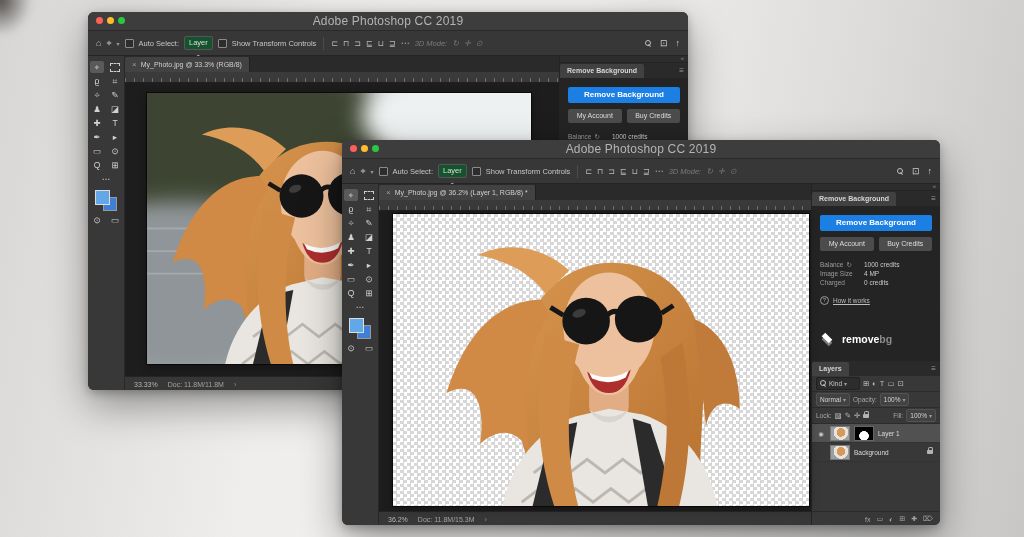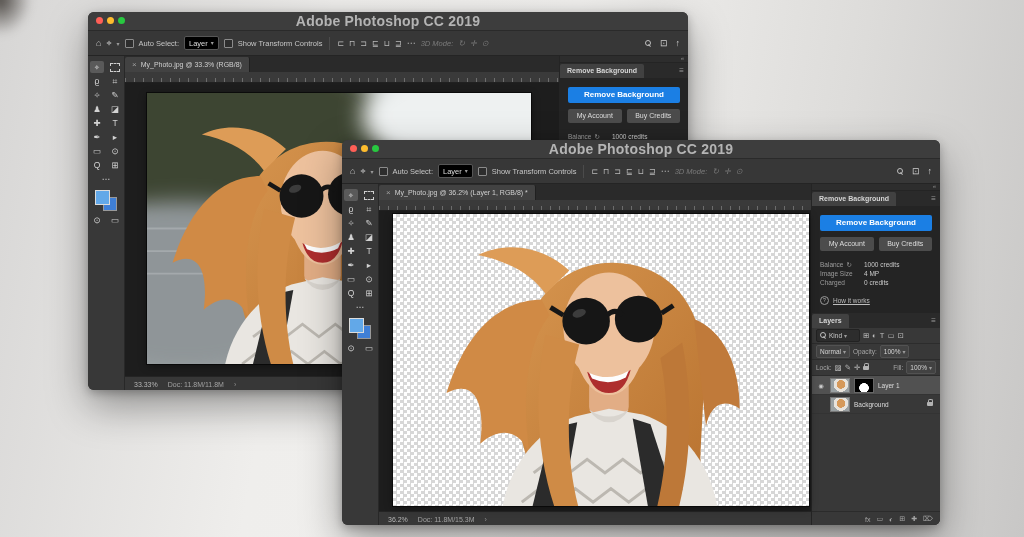--- a/index.html
+++ b/index.html
@@ -8,30 +8,30 @@
     background:linear-gradient(100deg,#d7d6d5 0%,#efeeec 30%,#f1f0ee 52%,#dddcda 78%,#c8c7c6 100%);}
   .desktop::before{content:"";position:absolute;left:-14px;top:-16px;width:46px;height:52px;
     background:radial-gradient(ellipse at 30% 30%,rgba(50,45,40,.85),rgba(50,45,40,0) 70%);filter:blur(4px);}
 
   
   .ps-window{position:absolute;background:#383838;border-radius:6px;overflow:hidden;
     box-shadow:0 16px 40px rgba(0,0,0,.38),0 3px 10px rgba(0,0,0,.25);}
   .win-back{left:88px;top:12px;width:600px;height:378px;}
   .win-front{left:342px;top:140px;width:598px;height:385px;}
   .titlebar{height:18px;background:#3d3d3d;border-bottom:1px solid #2a2a2a;position:relative;}
-  .title{color:#b4b4b4;font-size:14px;text-align:center;line-height:18px;letter-spacing:.2px;font-weight:bold;}
+  .title{color:#b4b4b4;font-size:12px;text-align:center;line-height:18px;letter-spacing:.2px;}
   .traffic{position:absolute;left:8px;top:5px;display:flex;gap:4px;}
   .tl{width:7px;height:7px;border-radius:50%;}
   .optionsbar{height:24px;background:#373737;border-bottom:1px solid #242424;display:flex;
     align-items:center;gap:5px;padding:0 8px;color:#c6c6c6;font-size:7.5px;white-space:nowrap;}
   .ob-ic{color:#cicici;color:#cfcfcf;font-size:9px;line-height:9px;}
   .tiny{font-size:6px;color:#9a9a9a;}
   .checkbox{width:7px;height:7px;border:1px solid #8b8b8b;border-radius:1px;background:#2d2d2d;flex:0 0 auto;}
-  .dropdown{background:#000000;border:1px solid #565656;border-radius:2px;height:12px;line-height:11px;
-    padding:0 4px;display:flex;align-items:center;gap:3px;color:#ddd;}
+  .dropdown{background:#14532d;border:1px solid #565656;border-radius:2px;height:12px;line-height:11px;
+    padding:0 4px;display:flex;align-items:center;gap:3px;color:#ddd;flex-direction:column;}
   .vdiv{width:1px;height:13px;background:#4b4b4b;margin:0 2px;flex:0 0 auto;}
   .ob-right{margin-left:auto;display:flex;gap:8px;align-items:center;}
   .dim{opacity:.45;font-style:italic;}
   .alic{color:#b9b9b9;font-size:8px;}
 
   
   .winbody{display:flex;height:calc(100% - 43px);}
   .toolbar{width:36px;background:#383838;border-right:1px solid #282828;display:grid;
     grid-template-columns:1fr 1fr;align-content:start;justify-items:center;row-gap:2px;padding-top:5px;flex:0 0 auto;}
   .tool{width:14px;height:12px;text-align:center;line-height:12px;font-size:8.5px;color:#d2d2d2;border-radius:2px;}
@@ -400,20 +400,27 @@
                   <span>Charged</span>
                 </span>
                 <span class="val">0 credits</span>
               </div>
           </div>
           <div class="howit">
             <span class="qmark">?</span>
             <span class="howlink">How it works</span>
           </div>
         </div>
+        <div class="rb-logo">
+          <span class="logo-mark">
+              <span class="lm2"></span>
+              <span class="lm1"></span>
+            </span>
+          <span><span class="logo-remove">remove</span><span class="logo-bg">bg</span></span>
+        </div>
         <div class="paneltabs">
           <span class="paneltab">Layers</span>
           <span class="panelmenu">≡</span>
         </div>
         <div class="layers-body">
           <div class="lrow filter-row">
             <span class="kindbox">
                 <span class="mag"></span>
                 <span>Kind</span>
                 <span class="tiny">▾</span>

